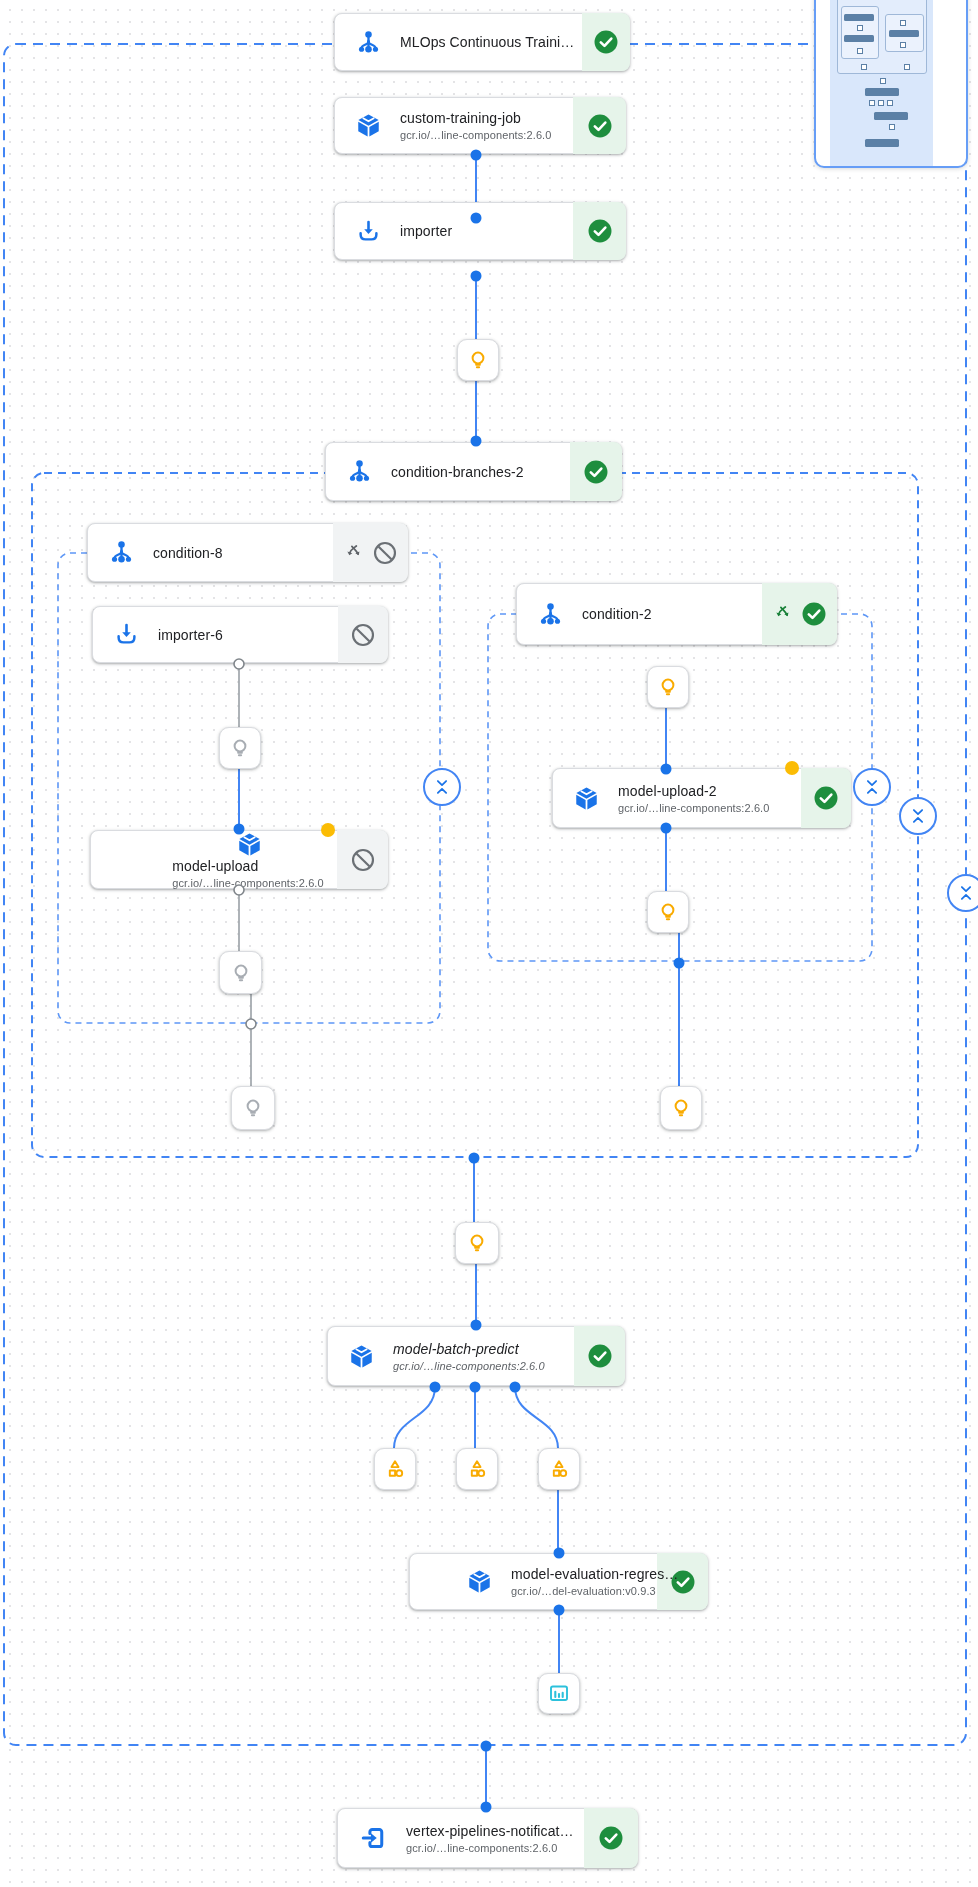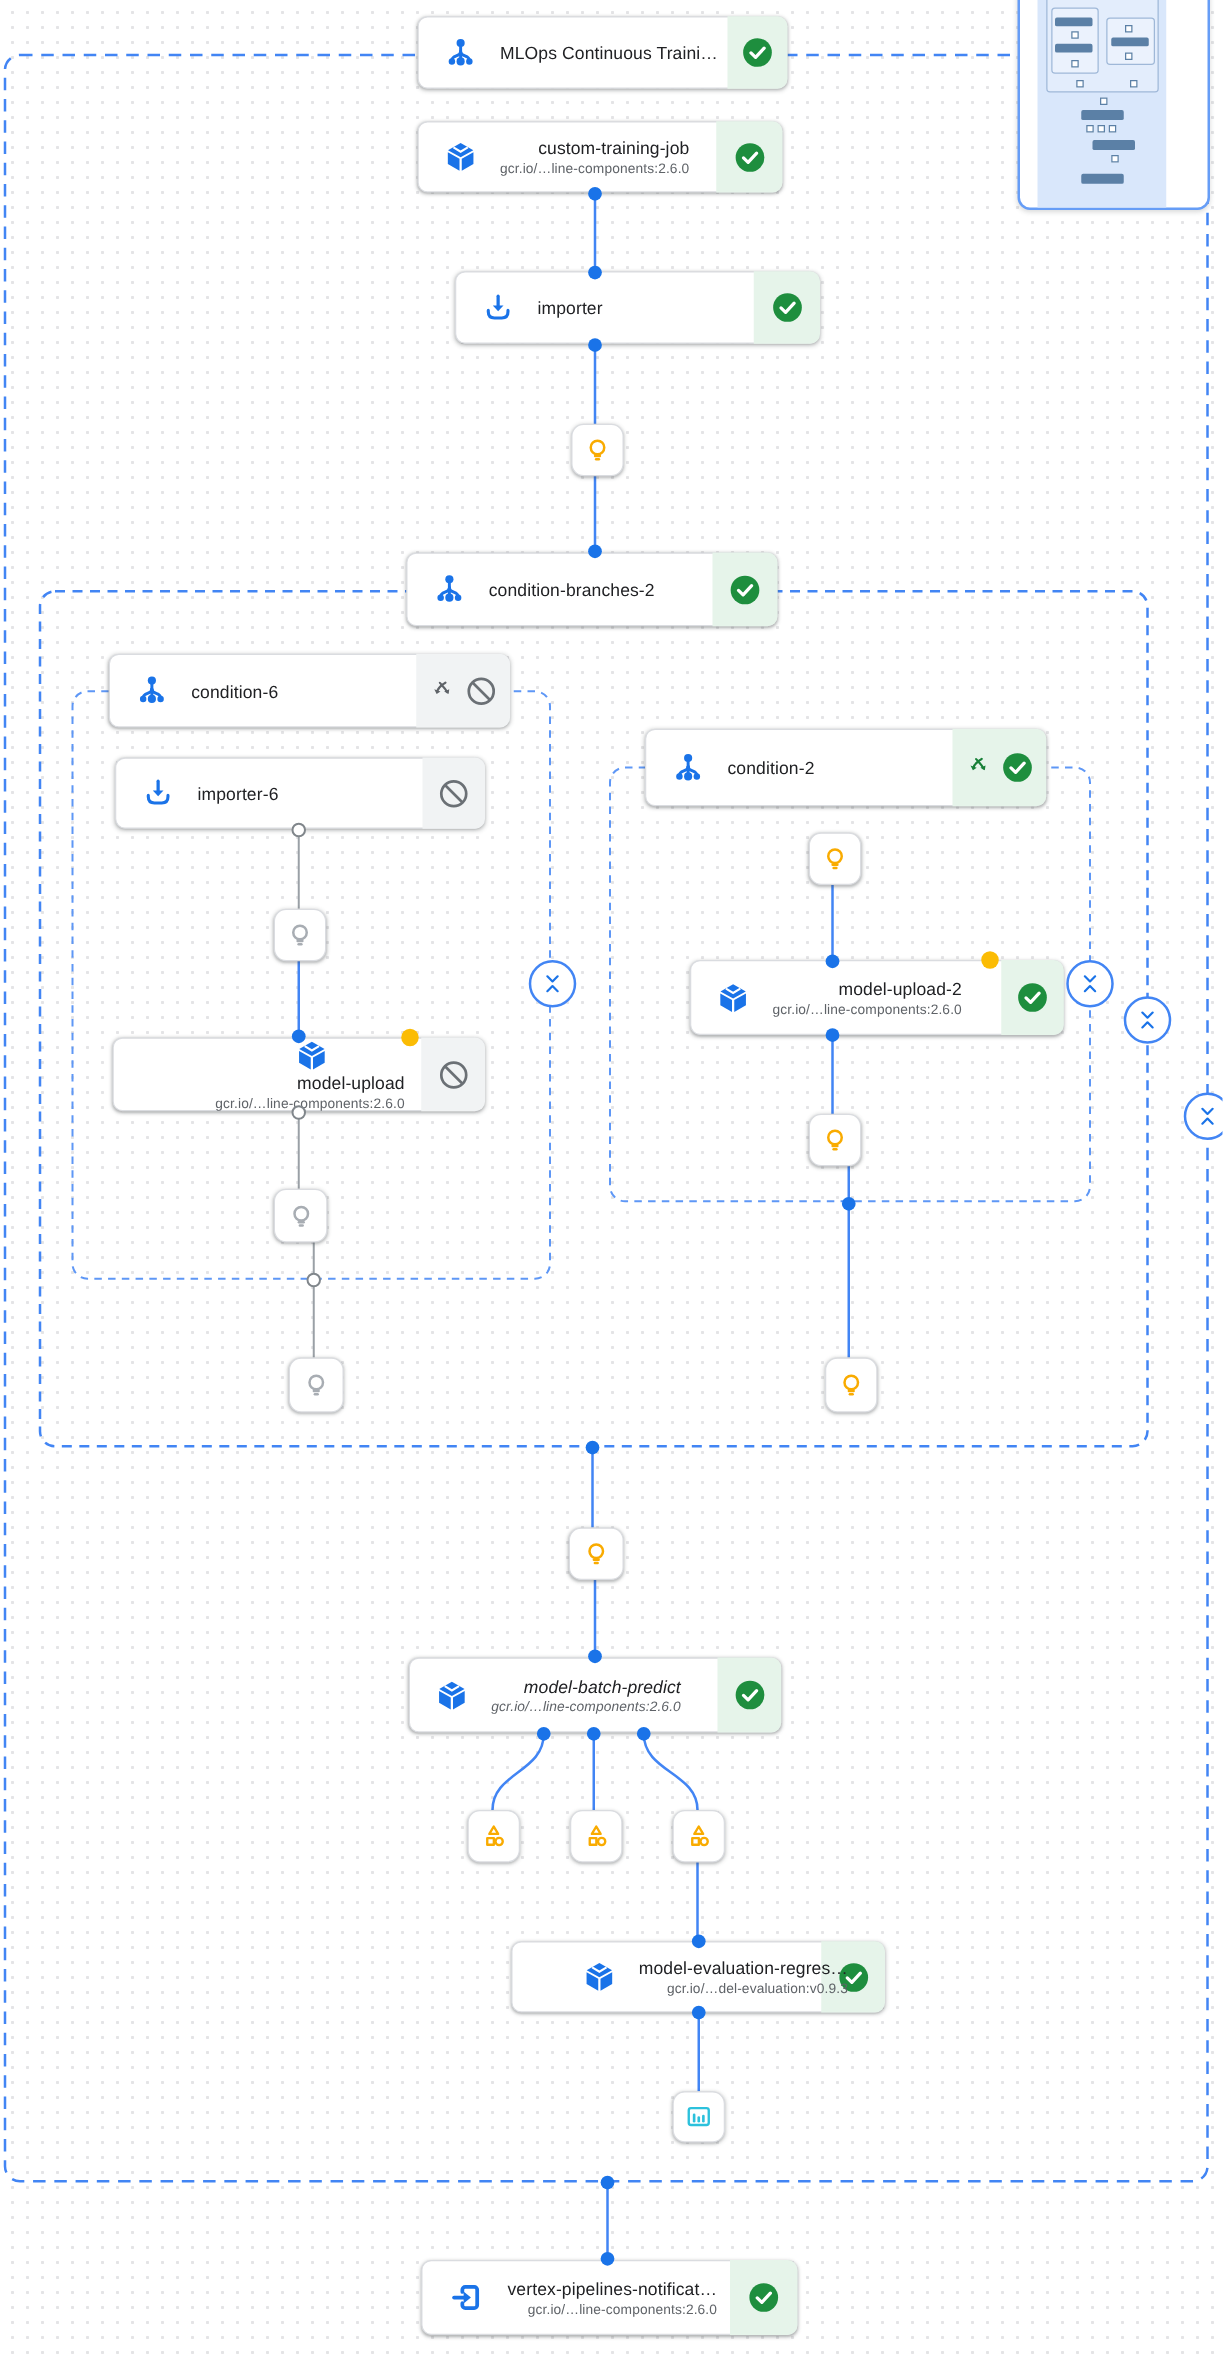--- a/index.html
+++ b/index.html
@@ -10,21 +10,21 @@
     background-image:radial-gradient(#e4e4e6 1.1px, transparent 1.3px);
     background-size:12px 12px;background-position:4px 4px;
   }
   svg.layer{position:absolute;left:0;top:0;pointer-events:none;}
   #layer-groups{z-index:1}
   #layer-edges{z-index:2}
   #layer-dots{z-index:4}
   .node{
     position:absolute;z-index:3;background:#fff;border:1px solid #dadce0;border-radius:8px;
     box-shadow:0 1px 2px rgba(60,64,67,.28),0 1px 3px 1px rgba(60,64,67,.14);
-    display:flex;align-items:center;box-sizing:border-box;cursor:pointer;text-align:right;
+    display:flex;align-items:center;box-sizing:border-box;cursor:pointer;
   }
   .nicon{margin-left:20px;flex:0 0 auto;display:flex;align-items:center}
   .ntext{margin-left:18px;min-width:0;position:relative;z-index:1}
   .ntitle{font-size:14px;font-weight:500;color:#202124;white-space:nowrap;letter-spacing:.1px}
   .nsub{font-size:11px;color:#5f6368;margin-top:3px;white-space:nowrap;letter-spacing:.1px}
   .nstatus{
     position:absolute;right:-1px;top:-1px;bottom:-1px;border-radius:0 8px 8px 0;
     display:flex;align-items:center;justify-content:center;gap:7px;
   }
   .orange-dot{position:absolute;width:14px;height:14px;border-radius:50%;background:#FBBC04;top:-8px;z-index:5}
@@ -143,21 +143,21 @@
       </div>
       <div class="nstatus" style="width: 53px; background: rgb(230, 244, 234);">
         <span style="display: flex;">
           <svg width="26" height="26" viewBox="0 0 24 24" xmlns="http://www.w3.org/2000/svg">
             <circle cx="12" cy="12" r="10.6" fill="#1e8e3e"></circle>
             <path d="M7.2 12.3 L10.6 15.6 L16.9 8.8" stroke="#fff" stroke-width="2.4" fill="none" stroke-linecap="round" stroke-linejoin="round"></path>
           </svg>
         </span>
       </div>
     </div>
-    <div class="node" style="left: 334px; top: 217px; width: 292px; height: 58px; margin-left: 30px;">
+    <div class="node" style="left: 334px; top: 202px; width: 292px; height: 58px;">
       <span class="nicon">
         <svg width="27" height="27" viewBox="0 0 24 24" xmlns="http://www.w3.org/2000/svg">
           <path d="M12 3.5 V10.6" stroke="#1a73e8" stroke-width="2.3" stroke-linecap="round"></path>
           <path d="M12 14.2 L8.2 10.1 H15.8 Z" fill="#1a73e8"></path>
           <path d="M5 13.6 V14.6 C5 17.6 6.9 19 9.4 19 H14.6 C17.1 19 19 17.6 19 14.6 V13.6" stroke="#1a73e8" stroke-width="2.2" fill="none" stroke-linecap="round"></path>
         </svg>
       </span>
       <div class="ntext">
         <div class="ntitle">importer</div>
       </div>
@@ -206,21 +206,21 @@
             <path d="M12 11 C12 14.6 5.8 13.4 5.8 17"></path>
             <path d="M12 11 C12 14.6 18.2 13.4 18.2 17"></path>
             <path d="M12 11 V15.6"></path>
           </g>
           <circle cx="5.8" cy="18" r="2.3" fill="#1a73e8"></circle>
           <circle cx="12" cy="17.9" r="2.9" fill="#1a73e8"></circle>
           <circle cx="18.2" cy="18" r="2.3" fill="#1a73e8"></circle>
         </svg>
       </span>
       <div class="ntext">
-        <div class="ntitle">condition-6</div>
+        <div class="ntitle">condition-8</div>
       </div>
       <div class="nstatus" style="width: 75px; background: rgb(241, 243, 244);">
         <span style="display: flex;">
           <svg width="22" height="22" viewBox="0 0 24 24" xmlns="http://www.w3.org/2000/svg">
             <g stroke="#5f6368" stroke-width="1.9" fill="none" stroke-linecap="round">
               <path d="M14.6 4.4 C10.6 7.4 8.6 8.2 7.3 12"></path>
               <path d="M9.7 4.7 C12.7 8 14.5 9.6 16.2 12.8"></path>
             </g>
             <path d="M4.8 10.3 L6.9 14.4 L10.2 12.3 Z" fill="#5f6368"></path>
             <path d="M13.4 12.2 L17.3 14.4 L17.9 10.3 Z" fill="#5f6368"></path>

